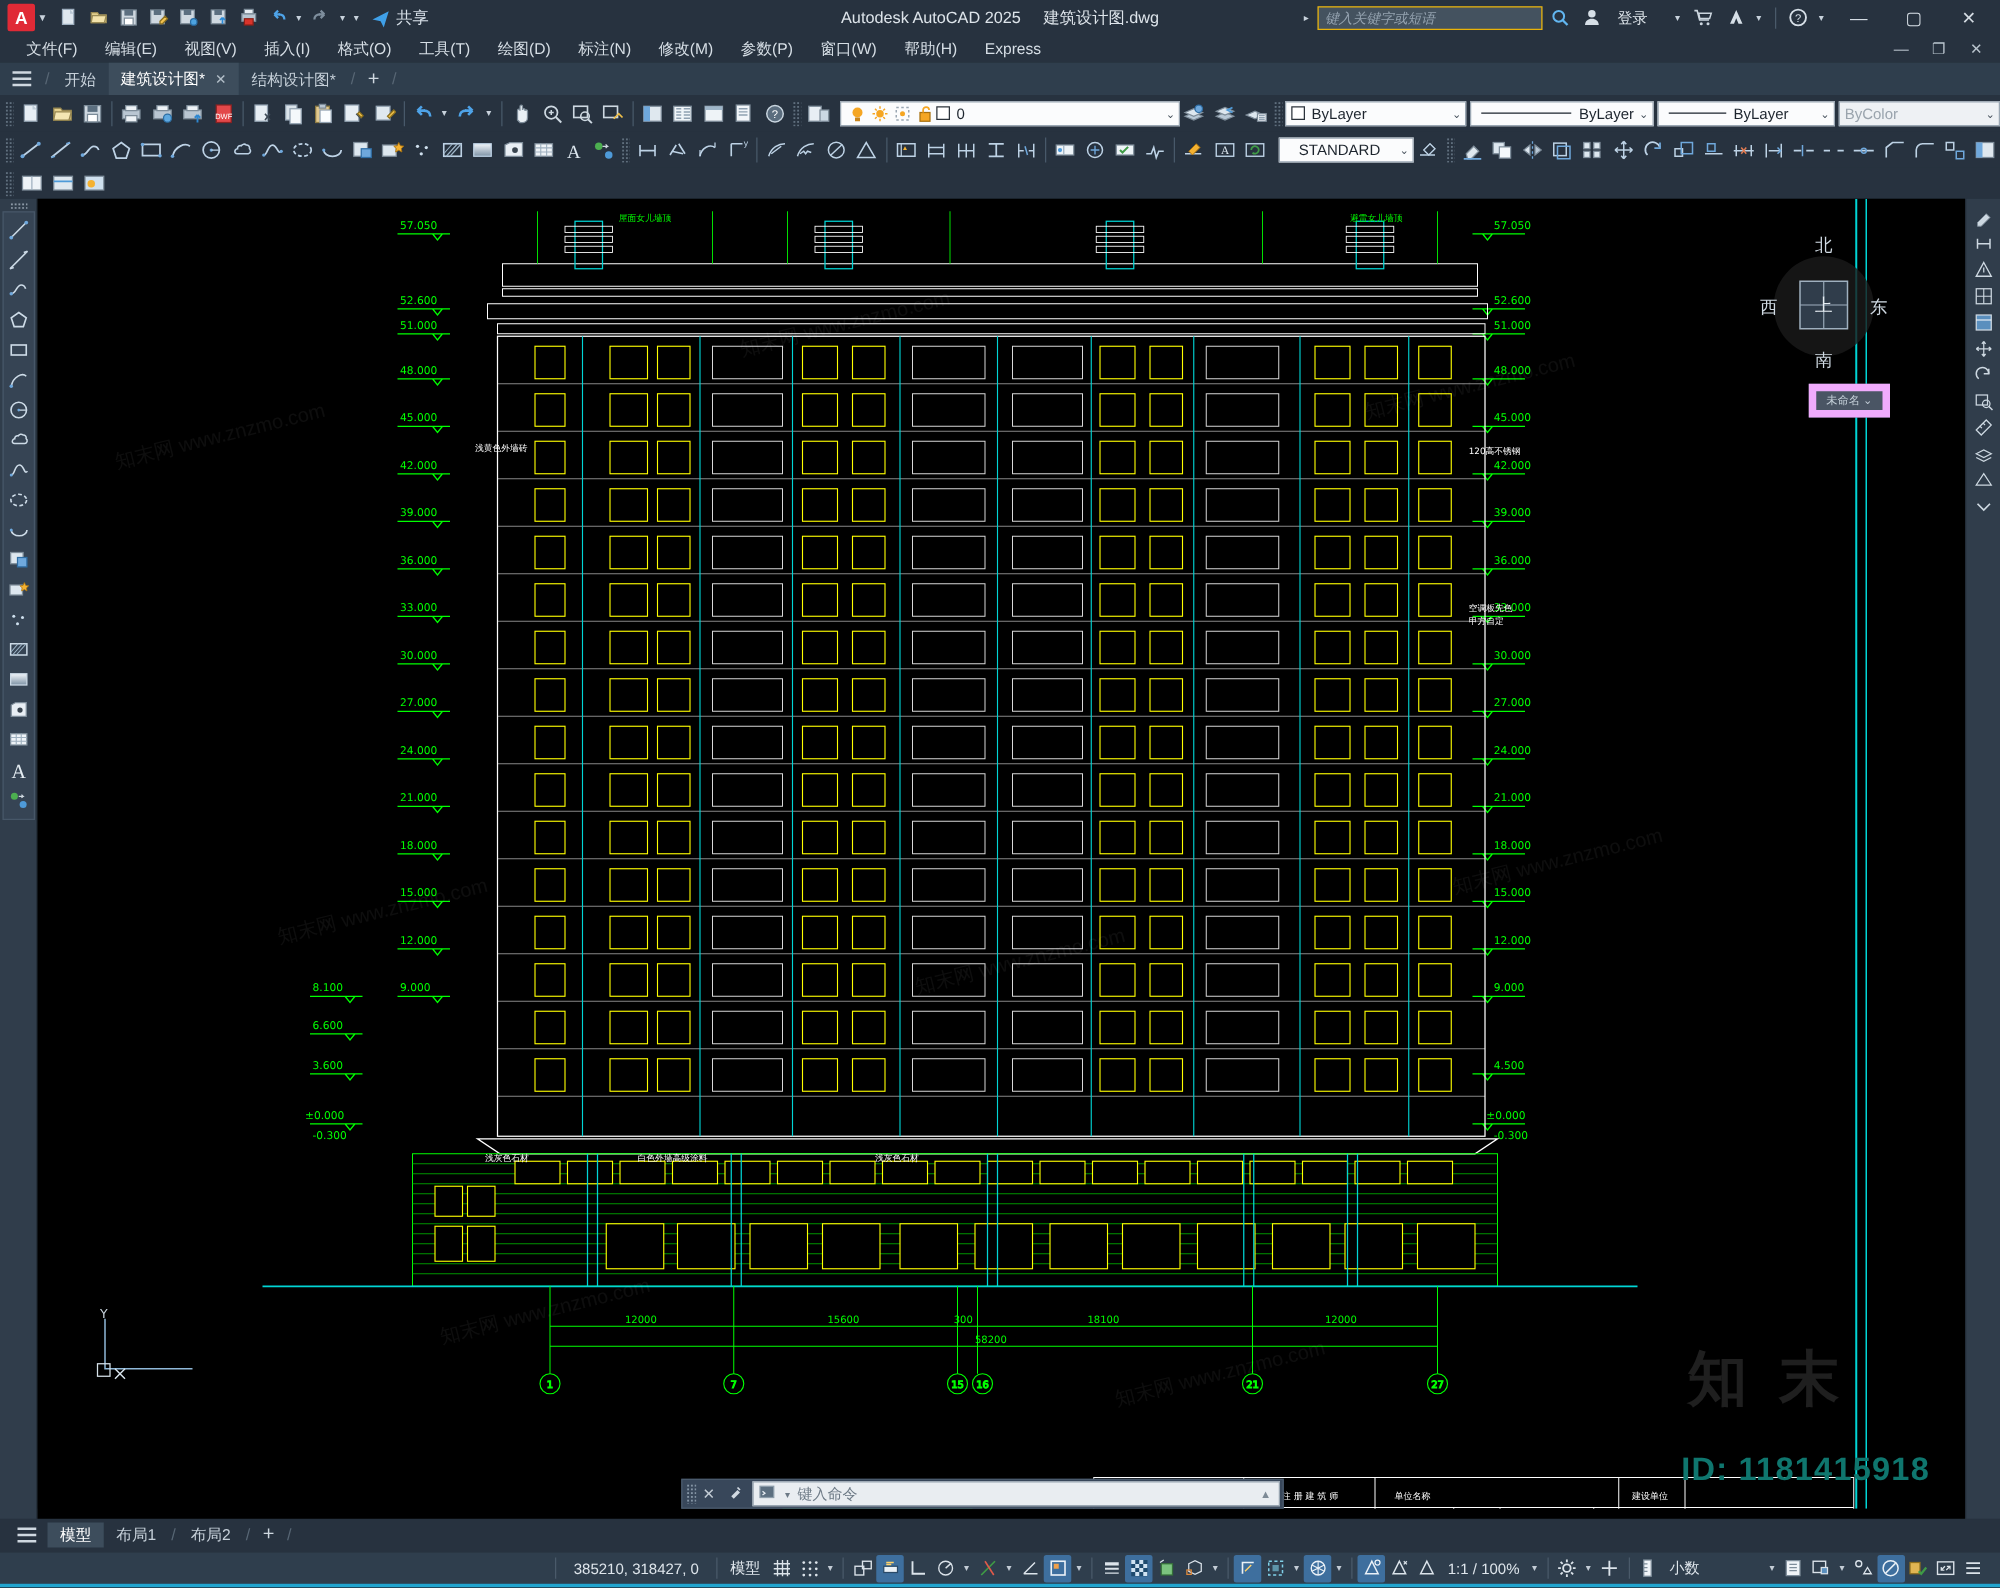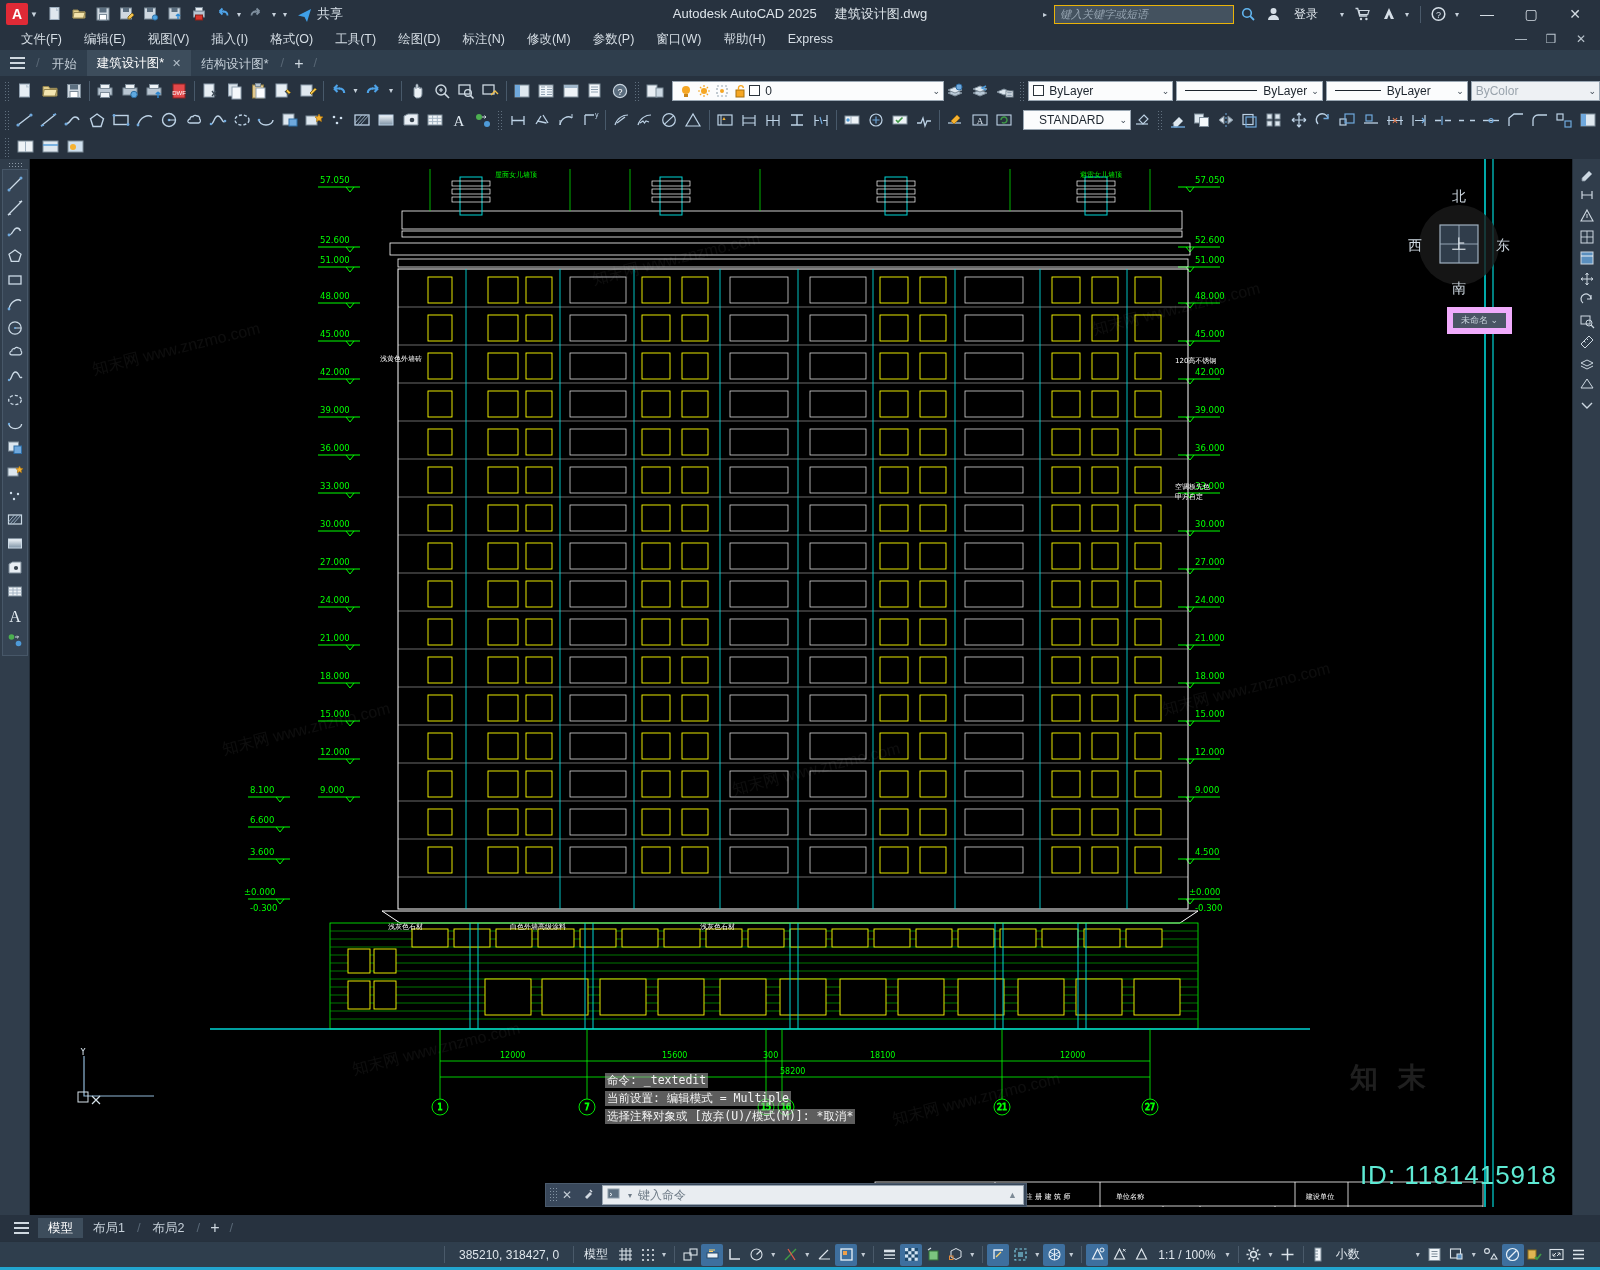--- a/index.html
+++ b/index.html
@@ -94,22 +94,22 @@
   .lbico { width: 24px; height: 24px; display: flex; align-items: center; justify-content: center; }
   .lb-dots { width: 14px; height: 5px; background-image: radial-gradient(#8c99a6 40%, transparent 42%); background-size: 3px 3px; margin-bottom:2px;}
 
   .canvasWrap { flex: 1; position: relative; background: #000; overflow: hidden; }
   .rightbar { width: 28px; background: #303d4b; display:flex; flex-direction:column; align-items:center; padding-top:4px; border-left: 1px solid #222c37;}
   .rbico { width: 22px; height: 21px; display:flex; align-items:center; justify-content:center; }
 
   
   .cvs { position: absolute; inset: 0; }
   .wm { position: absolute; color: rgba(255,255,255,.055); font-size: 16px; white-space: nowrap; transform: rotate(-14deg); pointer-events:none; }
-  .wmb { position: absolute; color: rgba(255,255,255,.12); font-size: 28px; font-weight: bold; letter-spacing: 6px; pointer-events:none;}
-  .idtxt { position: absolute; right: 15px; bottom: 24px; color: #5eead4; font-size: 26px; font-weight: normal; letter-spacing: 1px;}
+  .wmb { position: absolute; color: rgba(255,255,255,.12); font-size: 48px; font-weight: bold; letter-spacing: 6px; pointer-events:none;margin-top:12px;}
+  .idtxt { position: absolute; right: 28px; bottom: 24px; color: #0f766e; font-size: 26px; font-weight: bold; letter-spacing: 1px;}
 
   .vcube { position: absolute; right: 58px; top: 30px; width: 110px; height: 110px; }
   .ucs { position:absolute; left: 40px; bottom: 95px; color: #c9d4dd; font-size: 11px;}
 
   .cmdlines { position:absolute; left: 575px; bottom: 88px; font-family: "DejaVu Sans Mono", monospace; font-size: 11.5px; }
   .cmdline { background: rgba(170,170,170,.55); color: #f2f2f2; display: inline-block; padding: 0 2px; margin-bottom: 3px; white-space: nowrap;}
 
   .cmdbar {
     position: absolute; left: 515px; right: 545px; bottom: 8px; height: 24px;
     background: #38475a; border: 1px solid #4a5a6c; display: flex; align-items: center;
@@ -1795,25 +1795,20 @@
       <div class="wm" style="left:560px; top:90px">知末网 www.znzmo.com</div>
       <div class="wm" style="left:1060px; top:140px">知末网 www.znzmo.com</div>
       <div class="wm" style="left:190px; top:560px">知末网 www.znzmo.com</div>
       <div class="wm" style="left:700px; top:600px">知末网 www.znzmo.com</div>
       <div class="wm" style="left:1130px; top:520px">知末网 www.znzmo.com</div>
       <div class="wm" style="left:320px; top:880px">知末网 www.znzmo.com</div>
       <div class="wm" style="left:860px; top:930px">知末网 www.znzmo.com</div>
       <div class="wmb" style="left:1320px; top:900px">知 末</div>
       <div class="idtxt">ID: 1181415918</div>
 
-      <div class="cmdlines">
-        <div class="cmdline">命令: _textedit</div><br>
-        <div class="cmdline">当前设置: 编辑模式 = Multiple</div><br>
-        <div class="cmdline">选择注释对象或 [放弃(U)/模式(M)]: *取消*</div>
-      </div>
 
       <div class="cmdbar">
         <span class="cgrip"></span>
         <span class="cx">✕</span>
         <span class="cx">
           <svg width="13" height="13">
               <path d="M3 10l5-5 2 2-5 5z" fill="#d2dae2"></path>
               <path d="M8 3l2 2" stroke="#d2dae2" stroke-width="1.4"></path>
             </svg>
         </span>

